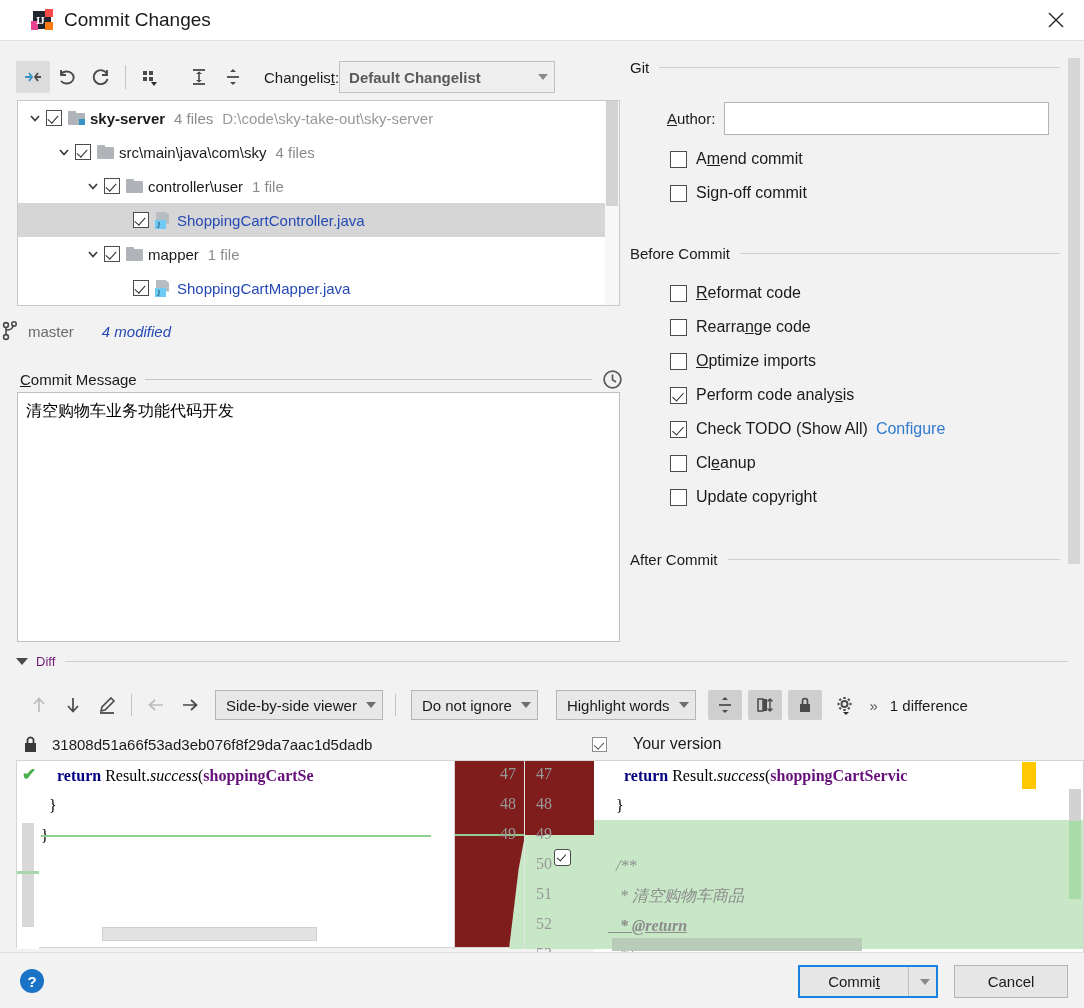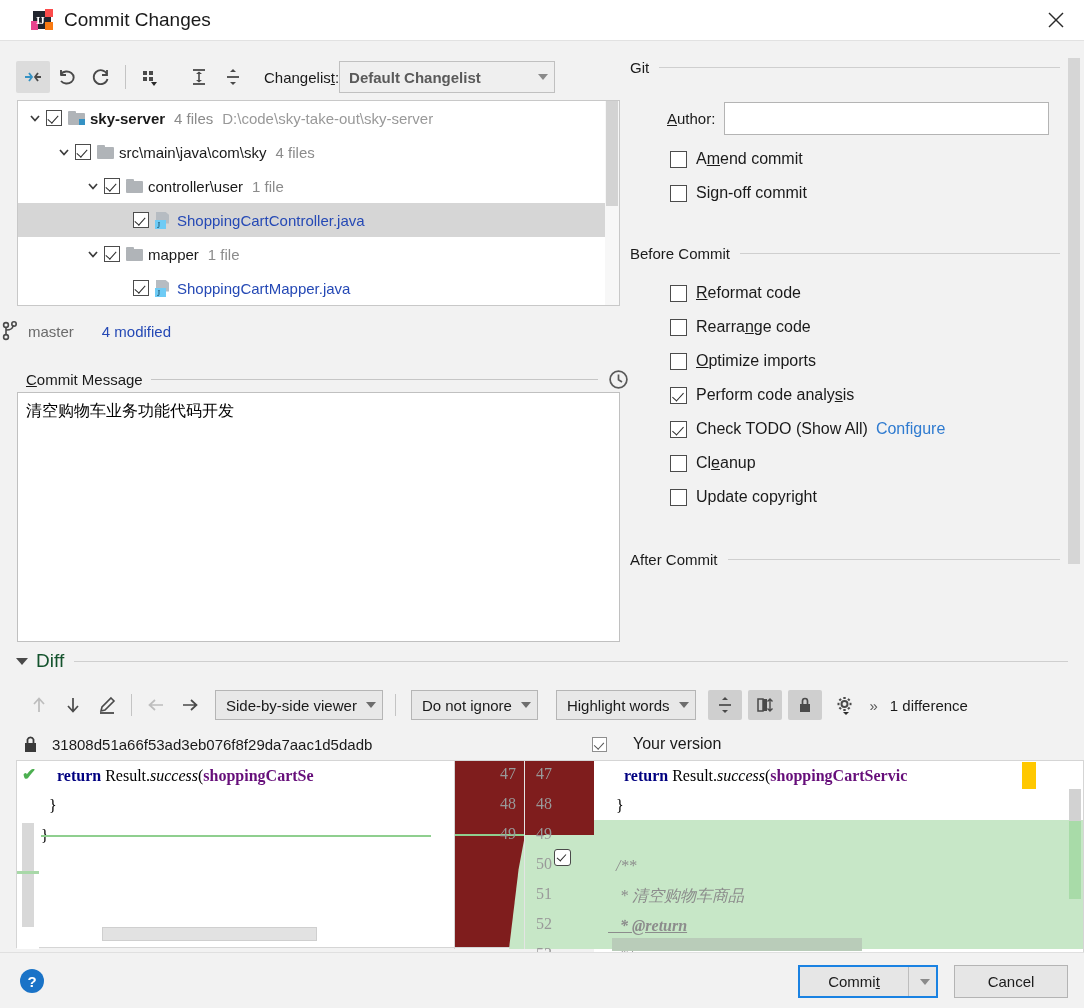--- a/index.html
+++ b/index.html
@@ -87,24 +87,24 @@
   .tname.bold { font-weight: bold; }
   .tname.link { color: #2549b5; }
   .tcount { font-size: 15px; color: #8b8b8b; margin-left: 9px; }
   .tpath { font-size: 15px; color: #999999; margin-left: 9px; }
   .ind1 { padding-left: 6px; } .ind2 { padding-left: 35px; }
   .ind3 { padding-left: 64px; } .ind4 { padding-left: 93px; }
 
   
   .branchline { position: absolute; left: 2px; top: 316px; height: 30px; display:flex; align-items:center; }
   .branch-name { font-size: 15px; color: #6b6b6b; margin-left: 8px; }
-  .branch-mod { font-size: 15px; color: #2549b5; margin-left: 28px; }
-
-  
-  .cm-header { position: absolute; left: 26px; top: 368px; width: 603px; height: 22px; display:flex; align-items:center; }
+  .branch-mod { font-size: 15px; color: #2549b5; margin-left: 28px; font-style: italic; }
+
+  
+  .cm-header { position: absolute; left: 20px; top: 368px; width: 603px; height: 22px; display:flex; align-items:center; }
   .cm-label { font-size: 15px; color: #1a1a1a; white-space: nowrap; }
   .cm-label u { text-decoration: underline; }
   .cm-rule { flex: 1; height: 1px; background: #c6c6c6; margin: 0 10px 0 8px; }
   .cm-clock { width: 21px; height: 21px; flex:none; }
   .cm-box {
     position: absolute; left: 17px; top: 392px; width: 603px; height: 250px;
     background: #fff; border: 1px solid #c0c0c0; padding: 6px 8px;
     font-size: 16px; color: #000; line-height: 1.5;
   }
 
@@ -132,21 +132,21 @@
   .chk-label { font-size: 16px; color: #1a1a1a; white-space: nowrap; }
   .chk-label u { text-decoration: underline; }
   .conf-link { font-size: 16px; color: #2f7bd0; margin-left: 8px; }
   .rp-scroll { position: absolute; right: 4px; top: 2px; width: 12px; height: 592px; background: #f2f2f2; }
   .rp-thumb { position: absolute; right: 4px; top: 2px; width: 12px; height: 506px; background: #d6d6d6; }
 
   
   .diff-header { position: absolute; left: 16px; top: 650px; width: 1052px; height: 22px; display:flex; align-items:center;}
   .diff-tri { width: 0; height: 0; border-left: 6px solid transparent; border-right: 6px solid transparent;
               border-top: 7px solid #4a4a4a; margin-right: 8px; flex:none;}
-  .diff-label { font-size: 19px; color: #14532d; }
+  .diff-label { font-size: 13px; color: #701a75; }
   .diff-rule { flex: 1; height: 1px; background: #cfcfcf; margin-left: 10px; }
 
   .diff-toolbar { position: absolute; left: 22px; top: 688px; width: 1060px; height: 34px; display:flex; align-items:center;}
   .dbtn { width: 34px; height: 30px; display:flex; align-items:center; justify-content:center; flex:none; }
   .dbtn.pressed { background: #cfcfcf; border-radius: 2px; }
   .dsep { width:1px; height: 22px; background: #c4c4c4; margin: 0 7px; flex:none;}
   .dcombo {
     height: 30px; background: #e8e8e8; border: 1px solid #b5b5b5;
     display: flex; align-items: center; padding: 0 6px 0 10px;
     font-size: 15px; color: #1a1a1a; margin-left: 8px; white-space: nowrap;

